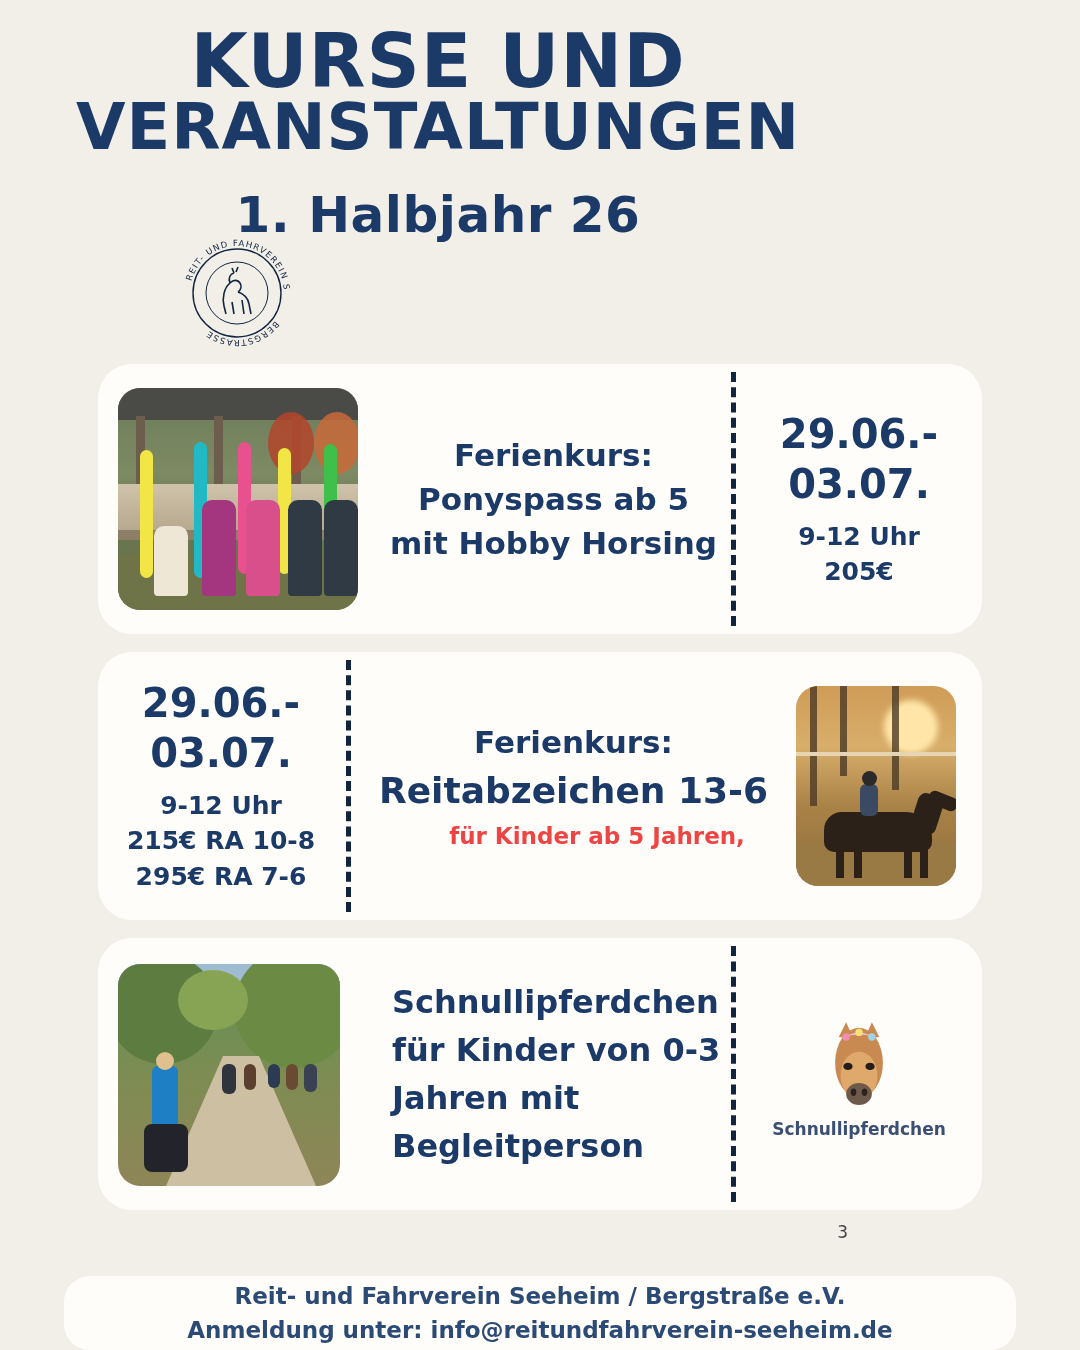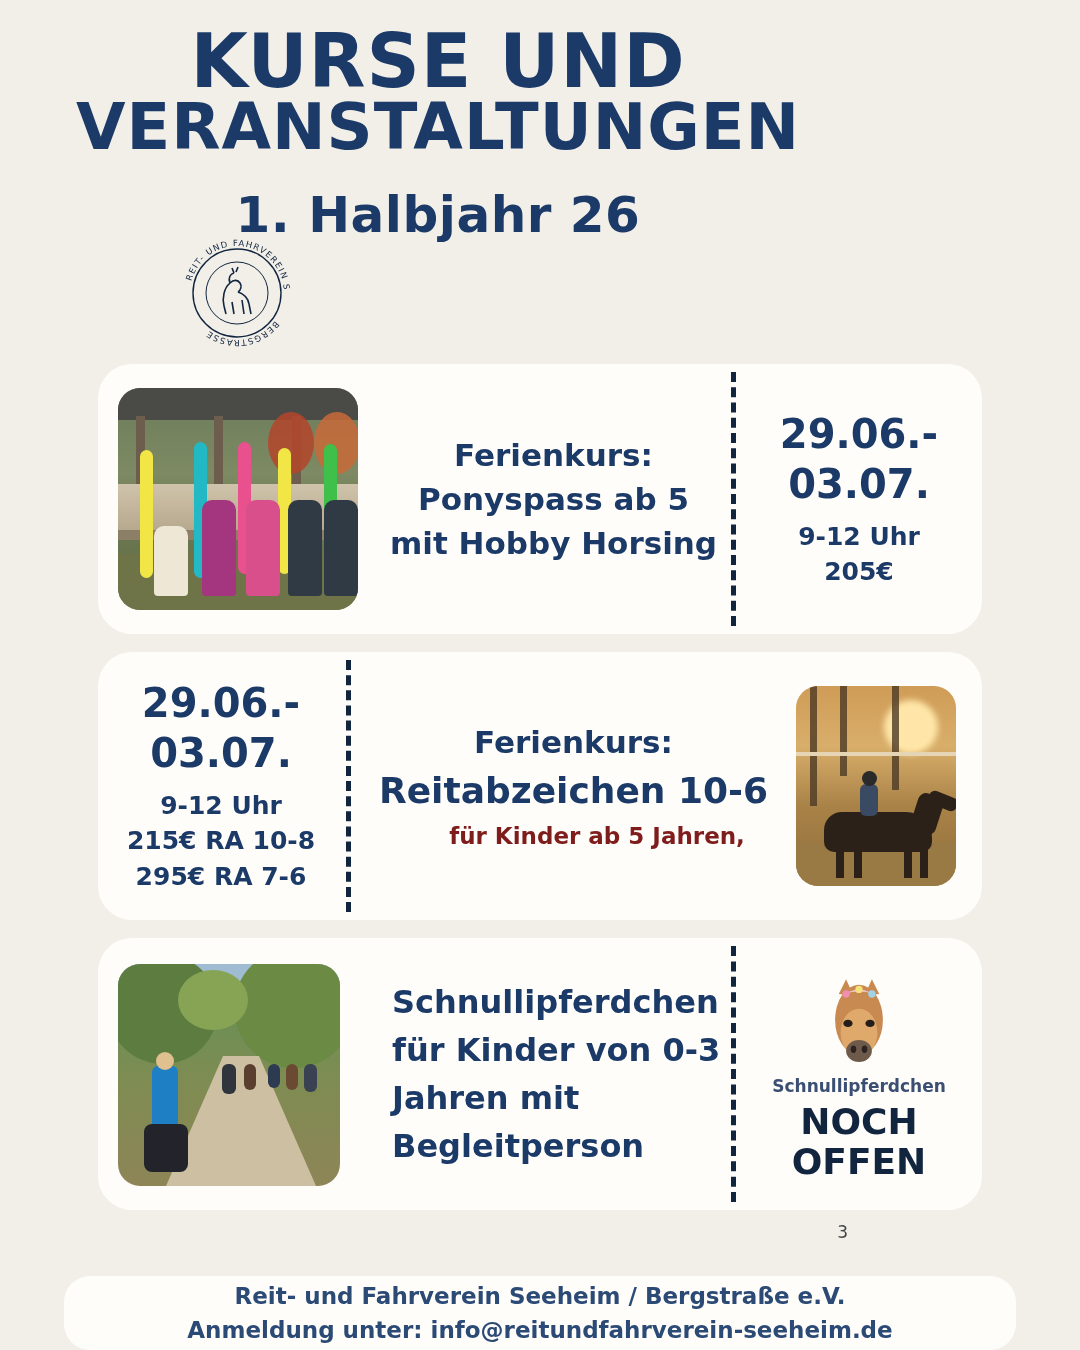--- a/index.html
+++ b/index.html
@@ -105,21 +105,21 @@
   .course-title {
     font-size: 31px;
     font-weight: bold;
     line-height: 1.42;
     color: #1b3a68;
   }
   .course-sub {
     font-size: 23px;
     font-weight: bold;
     line-height: 1.3;
-    color: #7f1d1d;
+    color: #ef4444;
     margin-top: 6px;
     margin-left: 47px;
   }
 
   .col-date {
     flex: none;
     display: flex;
     flex-direction: column;
     align-items: center;
     justify-content: center;
@@ -335,21 +335,21 @@
         <div class="date-small">
           <div>9-12 Uhr</div>
           <div>215€ RA 10-8</div>
           <div>295€ RA 7-6</div>
         </div>
       </div>
       <div class="divider"></div>
       <div class="col-text">
         <div class="course-title">
           <div>Ferienkurs:</div>
-          <div style="font-size:36px">Reitabzeichen 10-6</div>
+          <div style="font-size:36px">Reitabzeichen 13-6</div>
         </div>
         <div class="course-sub">
           <div>für Kinder ab 5 Jahren,</div>
         </div>
       </div>
       <div class="photo photoB">
         <div class="ph sun"></div>
         <div class="ph trunk" style="left:14px"></div>
         <div class="ph trunk" style="left:44px; height:90px"></div>
         <div class="ph trunk" style="left:96px; height:104px"></div>
@@ -404,24 +404,20 @@
             <ellipse cx="62" cy="62" rx="5" ry="4" fill="#241d19"></ellipse>
             <path d="M28,30 L36,14 L44,32 Z" fill="#c98a52"></path>
             <path d="M72,30 L64,14 L56,32 Z" fill="#c98a52"></path>
             <path d="M30,34 Q50,16 70,34 Q60,26 50,28 Q40,26 30,34 Z" fill="#f0c0cf"></path>
             <circle cx="36" cy="30" r="4" fill="#f28fb0"></circle>
             <circle cx="50" cy="25" r="4" fill="#f7e17a"></circle>
             <circle cx="64" cy="30" r="4" fill="#9fd3e6"></circle>
           </svg>
         </div>
         <div class="pony-caption">Schnullipferdchen</div>
-        <div class="noch-offen">
-          <div>NOCH</div>
-          <div>OFFEN</div>
-        </div>
       </div>
     </div>
 
   </div>
 
   <div class="page-num">3</div>
 
   <div class="footer">
     <div class="footer-line">Reit- und Fahrverein Seeheim / Bergstraße e.V.</div>
     <div class="footer-line">Anmeldung unter: info@reitundfahrverein-seeheim.de</div>

